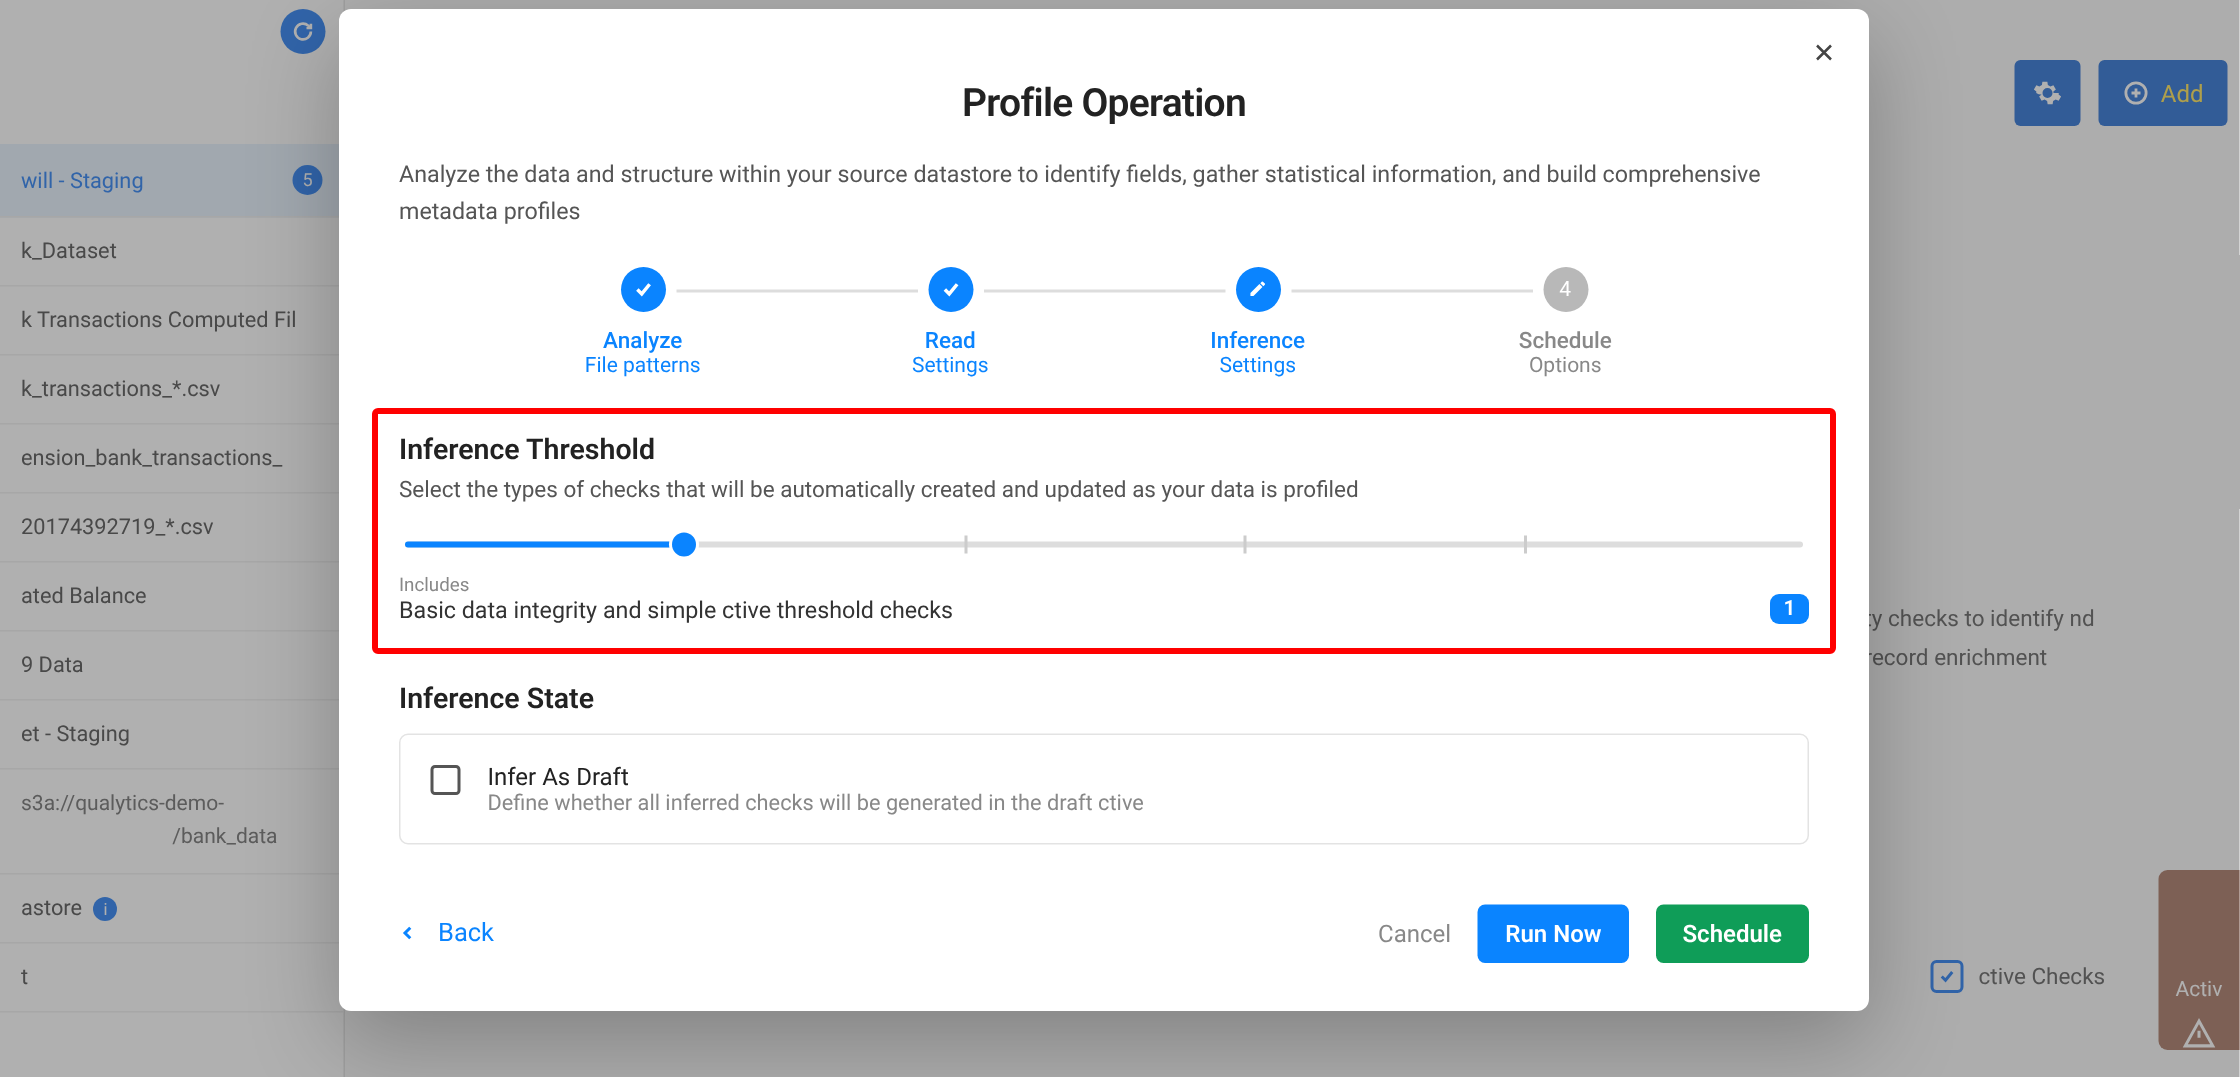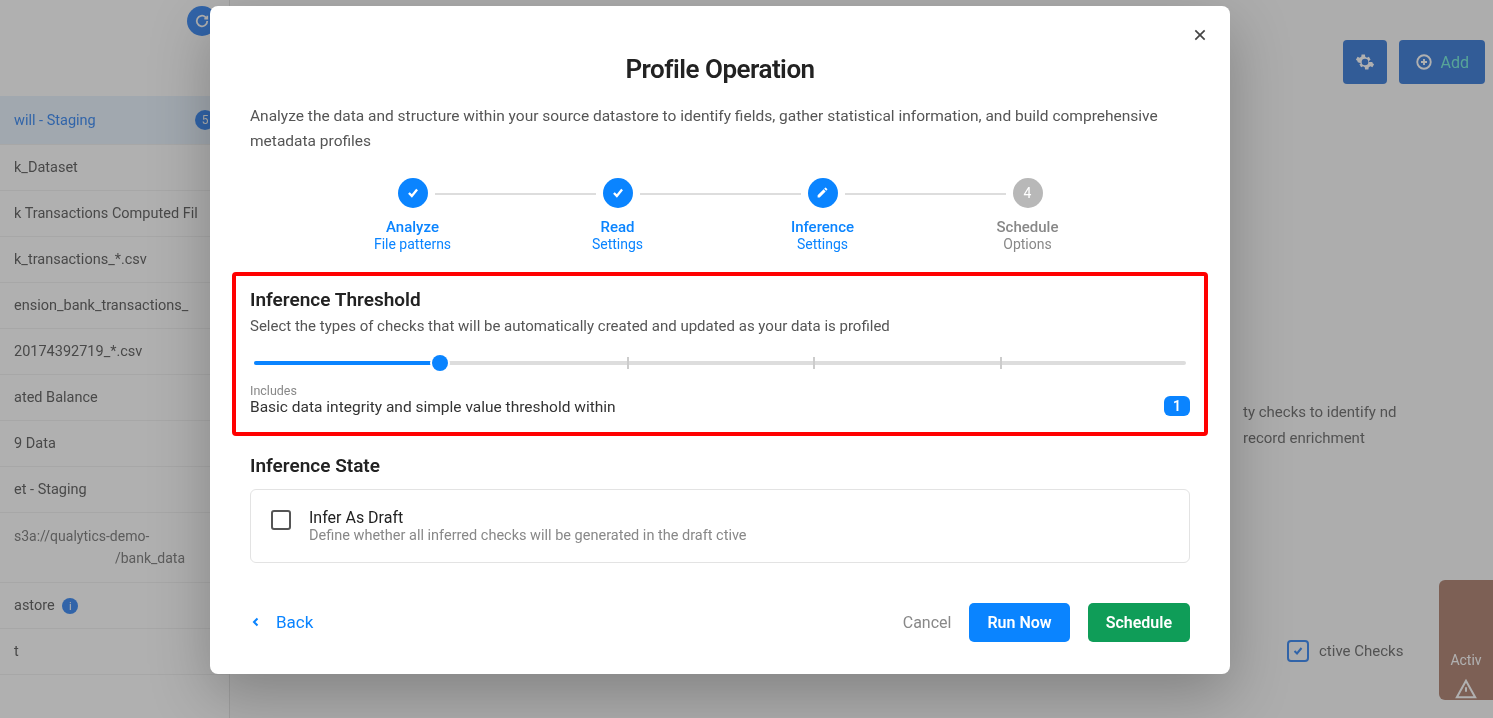--- a/index.html
+++ b/index.html
@@ -110,21 +110,21 @@
     width: 44px; height: 44px;
     background: #1a66d1;
     border-radius: 4px;
     color: #fff;
     display: flex; align-items: center; justify-content: center;
   }
   .add-btn {
     height: 44px;
     background: #1a66d1;
     border-radius: 4px;
-    color: #5eead4;
+    color: #fde047;
     display: flex; align-items: center;
     padding: 0 16px;
     gap: 8px;
     font-size: 16px;
   }
 
   
   .right-tab {
     position: absolute;
     right: 0;
@@ -173,21 +173,21 @@
     display: inline-flex;
     align-items: center; justify-content: center;
     color: #1976f2;
     margin-right: 10px;
   }
   .dash { color: #999; font-weight: 600; }
 
   
   .modal {
     position: absolute;
-    left: 210px;
+    left: 226px;
     top: 6px;
     width: 1020px;
     background: #fff;
     border-radius: 8px;
     box-shadow: 0 20px 60px rgba(0,0,0,.25);
     z-index: 20;
     padding: 28px 40px 32px 40px;
   }
   .modal .close {
     position: absolute;
@@ -511,21 +511,21 @@
       <div class="slider-tick" style="left:40%"></div>
       <div class="slider-tick" style="left:60%"></div>
       <div class="slider-tick" style="left:80%"></div>
       <div class="slider-fill" style="width:20%"></div>
       <div class="slider-thumb" style="left:20%"></div>
     </div>
 
     <div class="includes-row">
       <div>
         <div class="includes-label">Includes</div>
-        <div class="includes-text">Basic data integrity and simple value threshold within</div>
+        <div class="includes-text">Basic data integrity and simple ctive threshold checks</div>
       </div>
       <div class="count-badge">1</div>
     </div>
   </div>
 
   <div class="section-title" style="margin-bottom:12px">Inference State</div>
   <div class="state-card">
     <div class="checkbox-empty"></div>
     <div>
       <div class="t1">Infer As Draft</div>

